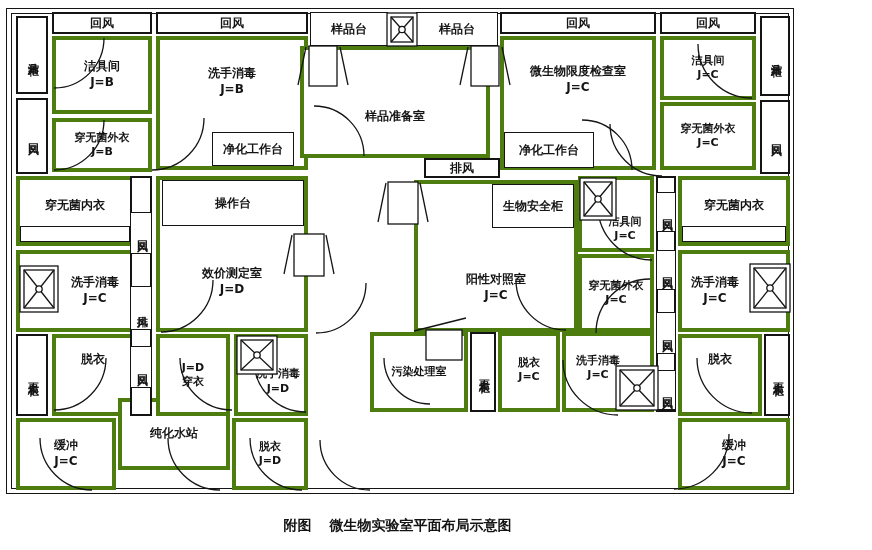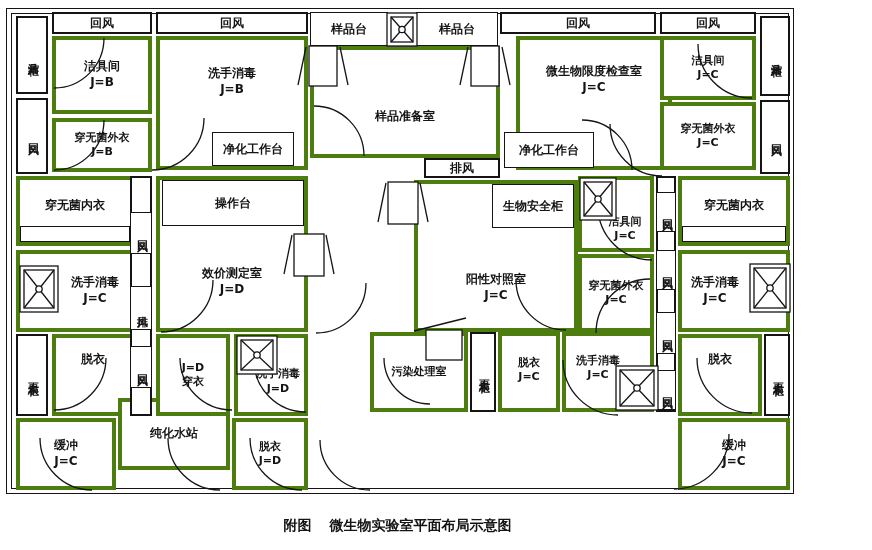--- a/index.html
+++ b/index.html
@@ -142,21 +142,21 @@
       </div>
   </div>
 
   <div class="equip" style="left:310px;top:12px;width:78px;height:34px;">
       <span>样品台</span>
     </div>
   <div class="equip" style="left:416px;top:12px;width:82px;height:34px;">
       <span>样品台</span>
     </div>
 
-  <div class="room" style="left:310px;top:46px;width:190px;height:112px;padding-top:30px;">
+  <div class="room" style="left:300px;top:46px;width:190px;height:112px;padding-top:30px;">
     <div class="rlabel">
         <span>样品准备室</span>
       </div>
   </div>
   <div class="plenum" style="left:424px;top:158px;width:76px;height:20px;">
       <span>排风</span>
     </div>
 
   <div class="room" style="left:414px;top:180px;width:164px;height:152px;padding-top:64px;">
     <div class="rlabel">
@@ -209,21 +209,21 @@
   <div class="seg" style="left:656px;top:250px;width:20px;height:40px;">
       <span class="vt">回风</span>
     </div>
   <div class="seg" style="left:656px;top:312px;width:20px;height:42px;">
       <span class="vt">回风</span>
     </div>
   <div class="seg" style="left:656px;top:370px;width:20px;height:40px;">
       <span class="vt">回风</span>
     </div>
 
-  <div class="room" style="left:516px;top:36px;width:156px;height:134px;padding-bottom:46px;">
+  <div class="room" style="left:500px;top:36px;width:156px;height:134px;padding-bottom:46px;">
     <div class="rlabel">
         <span>微生物限度检查室</span>
         <span>J=C</span>
       </div>
   </div>
   <div class="equip" style="left:504px;top:132px;width:90px;height:36px;">
       <span>净化工作台</span>
     </div>
   <div class="room" style="left:660px;top:36px;width:96px;height:64px;">
     <div class="rlabel small">

